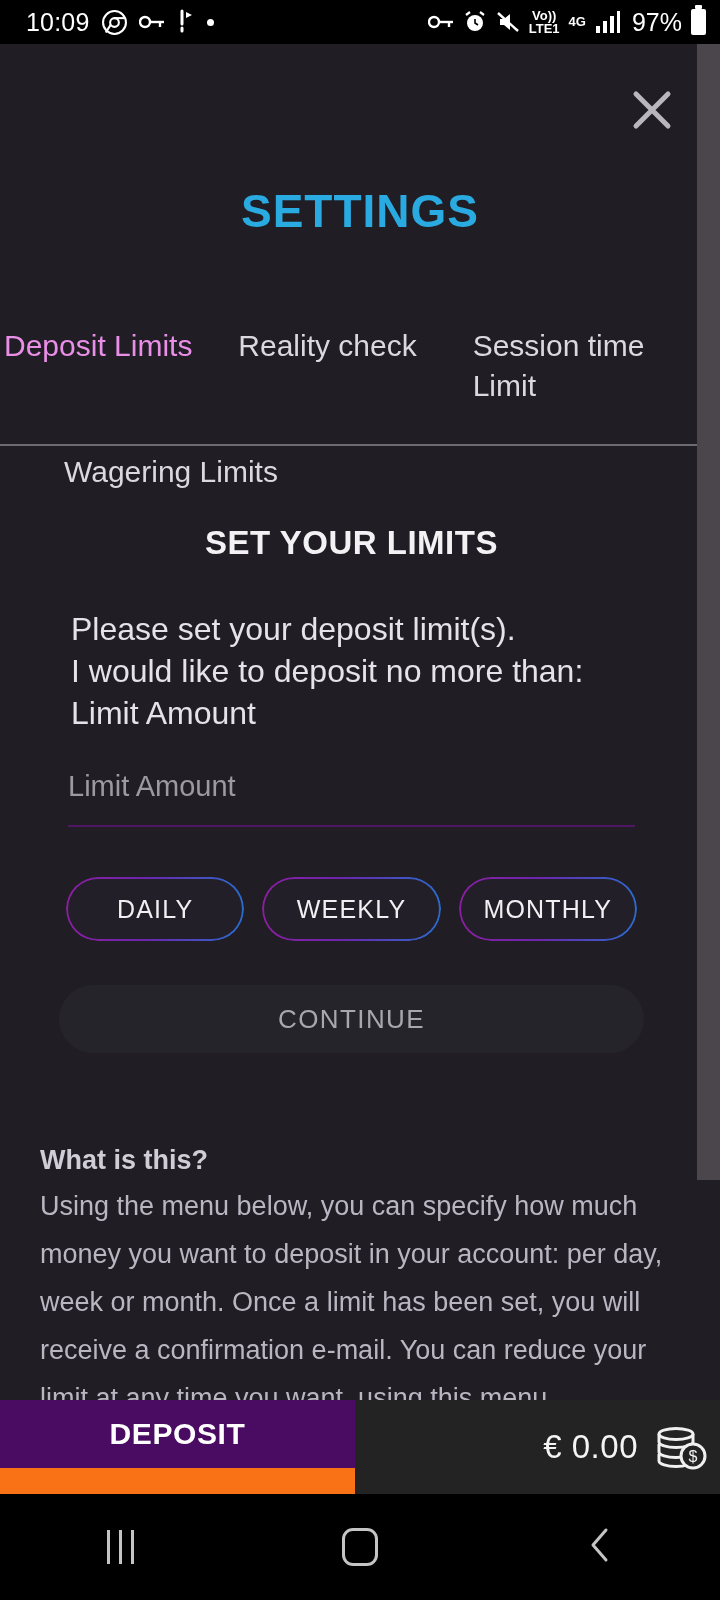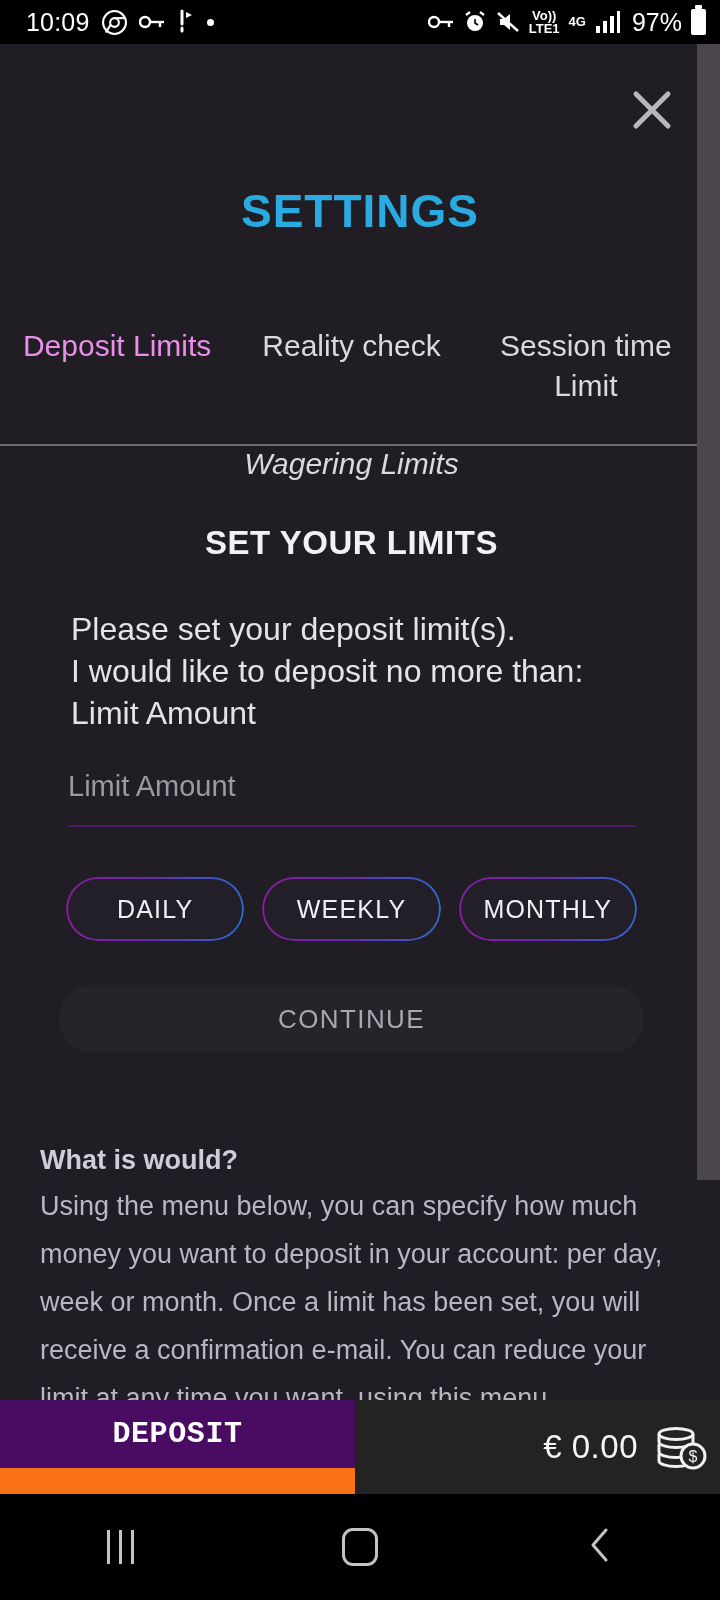--- a/index.html
+++ b/index.html
@@ -40,29 +40,29 @@
   .page-title{
     position:absolute; top:140px; left:0; width:720px;
     text-align:center; color:#29ABE2;
     font-size:46px; font-weight:bold; letter-spacing:1px;
   }
 
   
   .tabs-wrap{ position:absolute; top:282px; left:0; width:703px; }
   .tab-row{ display:flex; align-items:flex-start; }
   .tab{
-    flex:1; text-align:center; color:#d9d9de;
+    flex:1; color:#d9d9de;
     font-size:30px; line-height:40px; padding:0 4px;
   }
   .tab.active{ color:#e98fe8; }
   .tab-divider{
     position:absolute; top:118px; left:0; width:703px; height:2px;
     background:#6e6a72;
   }
-  .tab-row-2{ margin-top:38px; display:flex; padding:0 60px;font-style:italic; }
+  .tab-row-2{ margin-top:38px; display:flex; padding:8px 60px; }
   .tab-row-2 .tab{ flex:1; }
 
   
   .content{ position:absolute; top:480px; left:0; width:703px; }
   .section-heading{
     text-align:center; color:#f2f2f4;
     font-size:33px; font-weight:bold; letter-spacing:.5px;
     margin-bottom:46px;
   }
   .intro{
@@ -126,21 +126,21 @@
 
   
   .bottombar{
     position:absolute; top:1400px; left:0; width:720px; height:94px;
     display:flex;
   }
   .deposit-btn{
     width:355px; height:68px; background:#4A0B62;
     display:flex; align-items:center; justify-content:center;
     color:#fff; font-size:30px; font-weight:bold; letter-spacing:.6px;
-    border:none; font-family:Liberation Mono, monospace;
+    border:none; font-family:Liberation Sans, sans-serif;
   }
   .balance{
     flex:1; background:#232323;
     display:flex; align-items:center; justify-content:flex-end;
     padding-right:12px; gap:16px;
   }
   .balance-amount{ color:#f4f4f4; font-size:33px; letter-spacing:.5px; }
 
   
   .navbar{
@@ -271,21 +271,21 @@
           <span class="period-label">WEEKLY</span>
         </button>
         <button class="period-btn">
           <span class="period-label">MONTHLY</span>
         </button>
       </div>
 
       <button class="continue-btn">CONTINUE</button>
 
       <div class="info">
-        <div class="info-title">What is would?</div>
+        <div class="info-title">What is this?</div>
         <div class="info-body">Using the menu below, you can specify how much money you want to deposit in your account: per day, week or month. Once a limit has been set, you will receive a confirmation e-mail. You can reduce your limit at any time you want, using this menu. However, if you want to increase or remove your limit, a 24 hour cool-off period will come into effect. This period</div>
       </div>
     </div>
 
     <div class="scroll-track">
       <div class="scroll-thumb"></div>
     </div>
   </div>
 
   <div class="bottombar">

